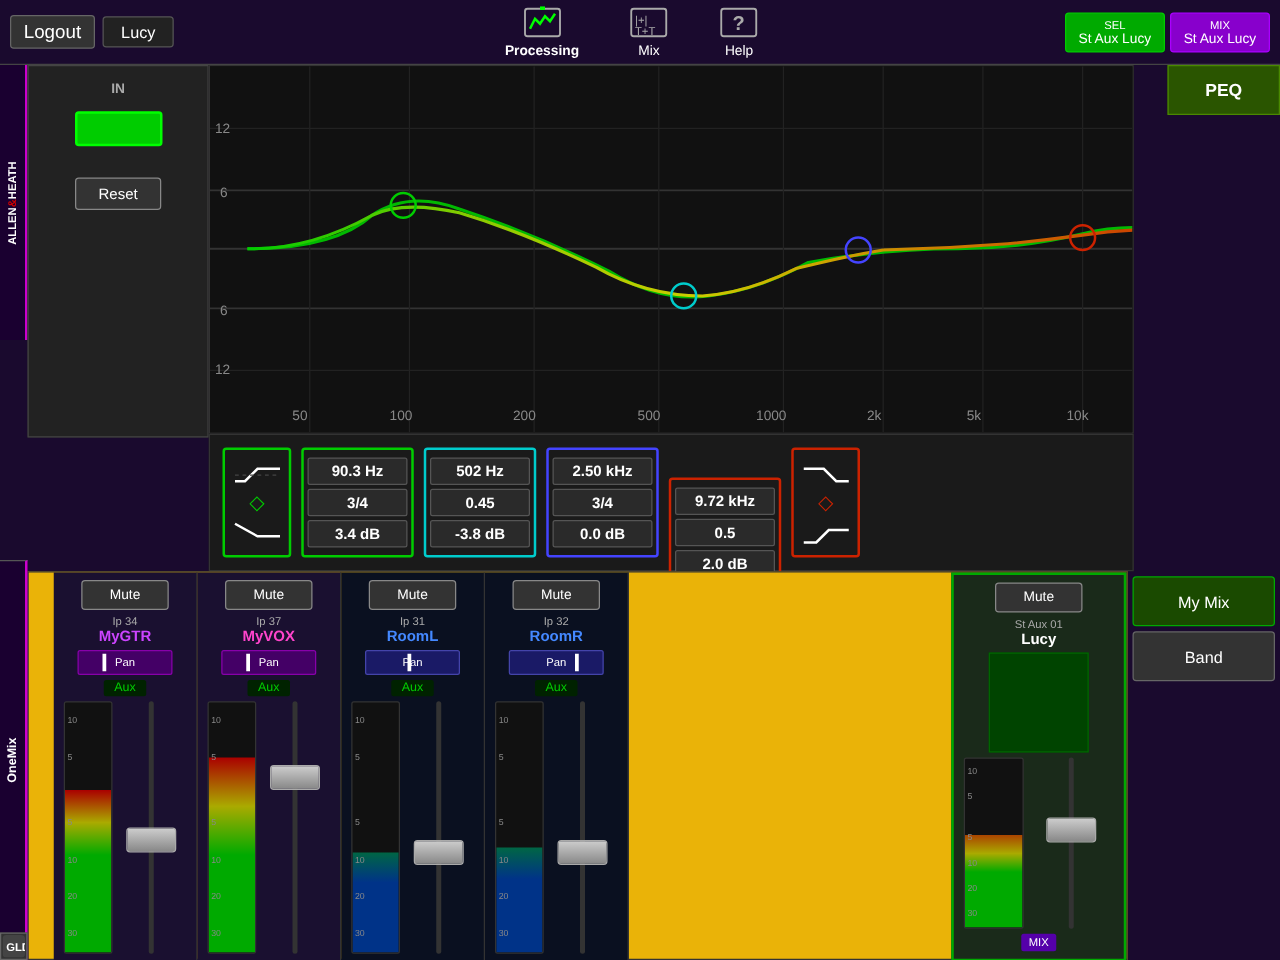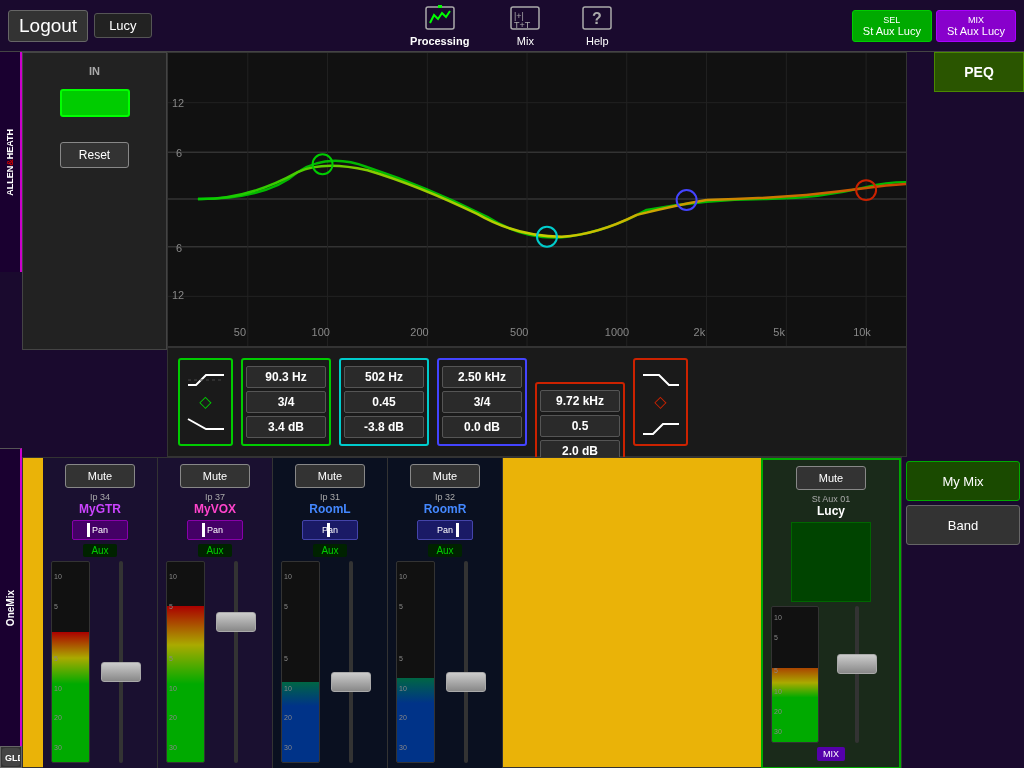--- a/index.html
+++ b/index.html
@@ -19,21 +19,21 @@
       background: #1a0a2e;
       height: 52px;
       padding: 0 8px;
       border-bottom: 1px solid #444;
     }
     .header-btn {
       background: #333;
       border: 1px solid #666;
       color: white;
       padding: 4px 10px;
-      font-size: 19px;
+      font-size: 15px;
       border-radius: 3px;
       cursor: pointer;
       margin-right: 6px;
     }
     .header-user {
       background: #222;
       border: 1px solid #555;
       color: white;
       padding: 4px 14px;
       font-size: 13px;
@@ -322,21 +322,21 @@
       text-align: center;
     }
     .channel-name {
       color: white;
       font-size: 12px;
       font-weight: bold;
       text-align: center;
       margin-bottom: 4px;
     }
     .pan-control {
-      width: 56px;
+      width: 76px;
       height: 20px;
       background: #2a2aaa;
       border: 1px solid #5555cc;
       border-radius: 2px;
       margin-bottom: 4px;
       position: relative;
       cursor: pointer;
     }
     .pan-label {
       position: absolute;

